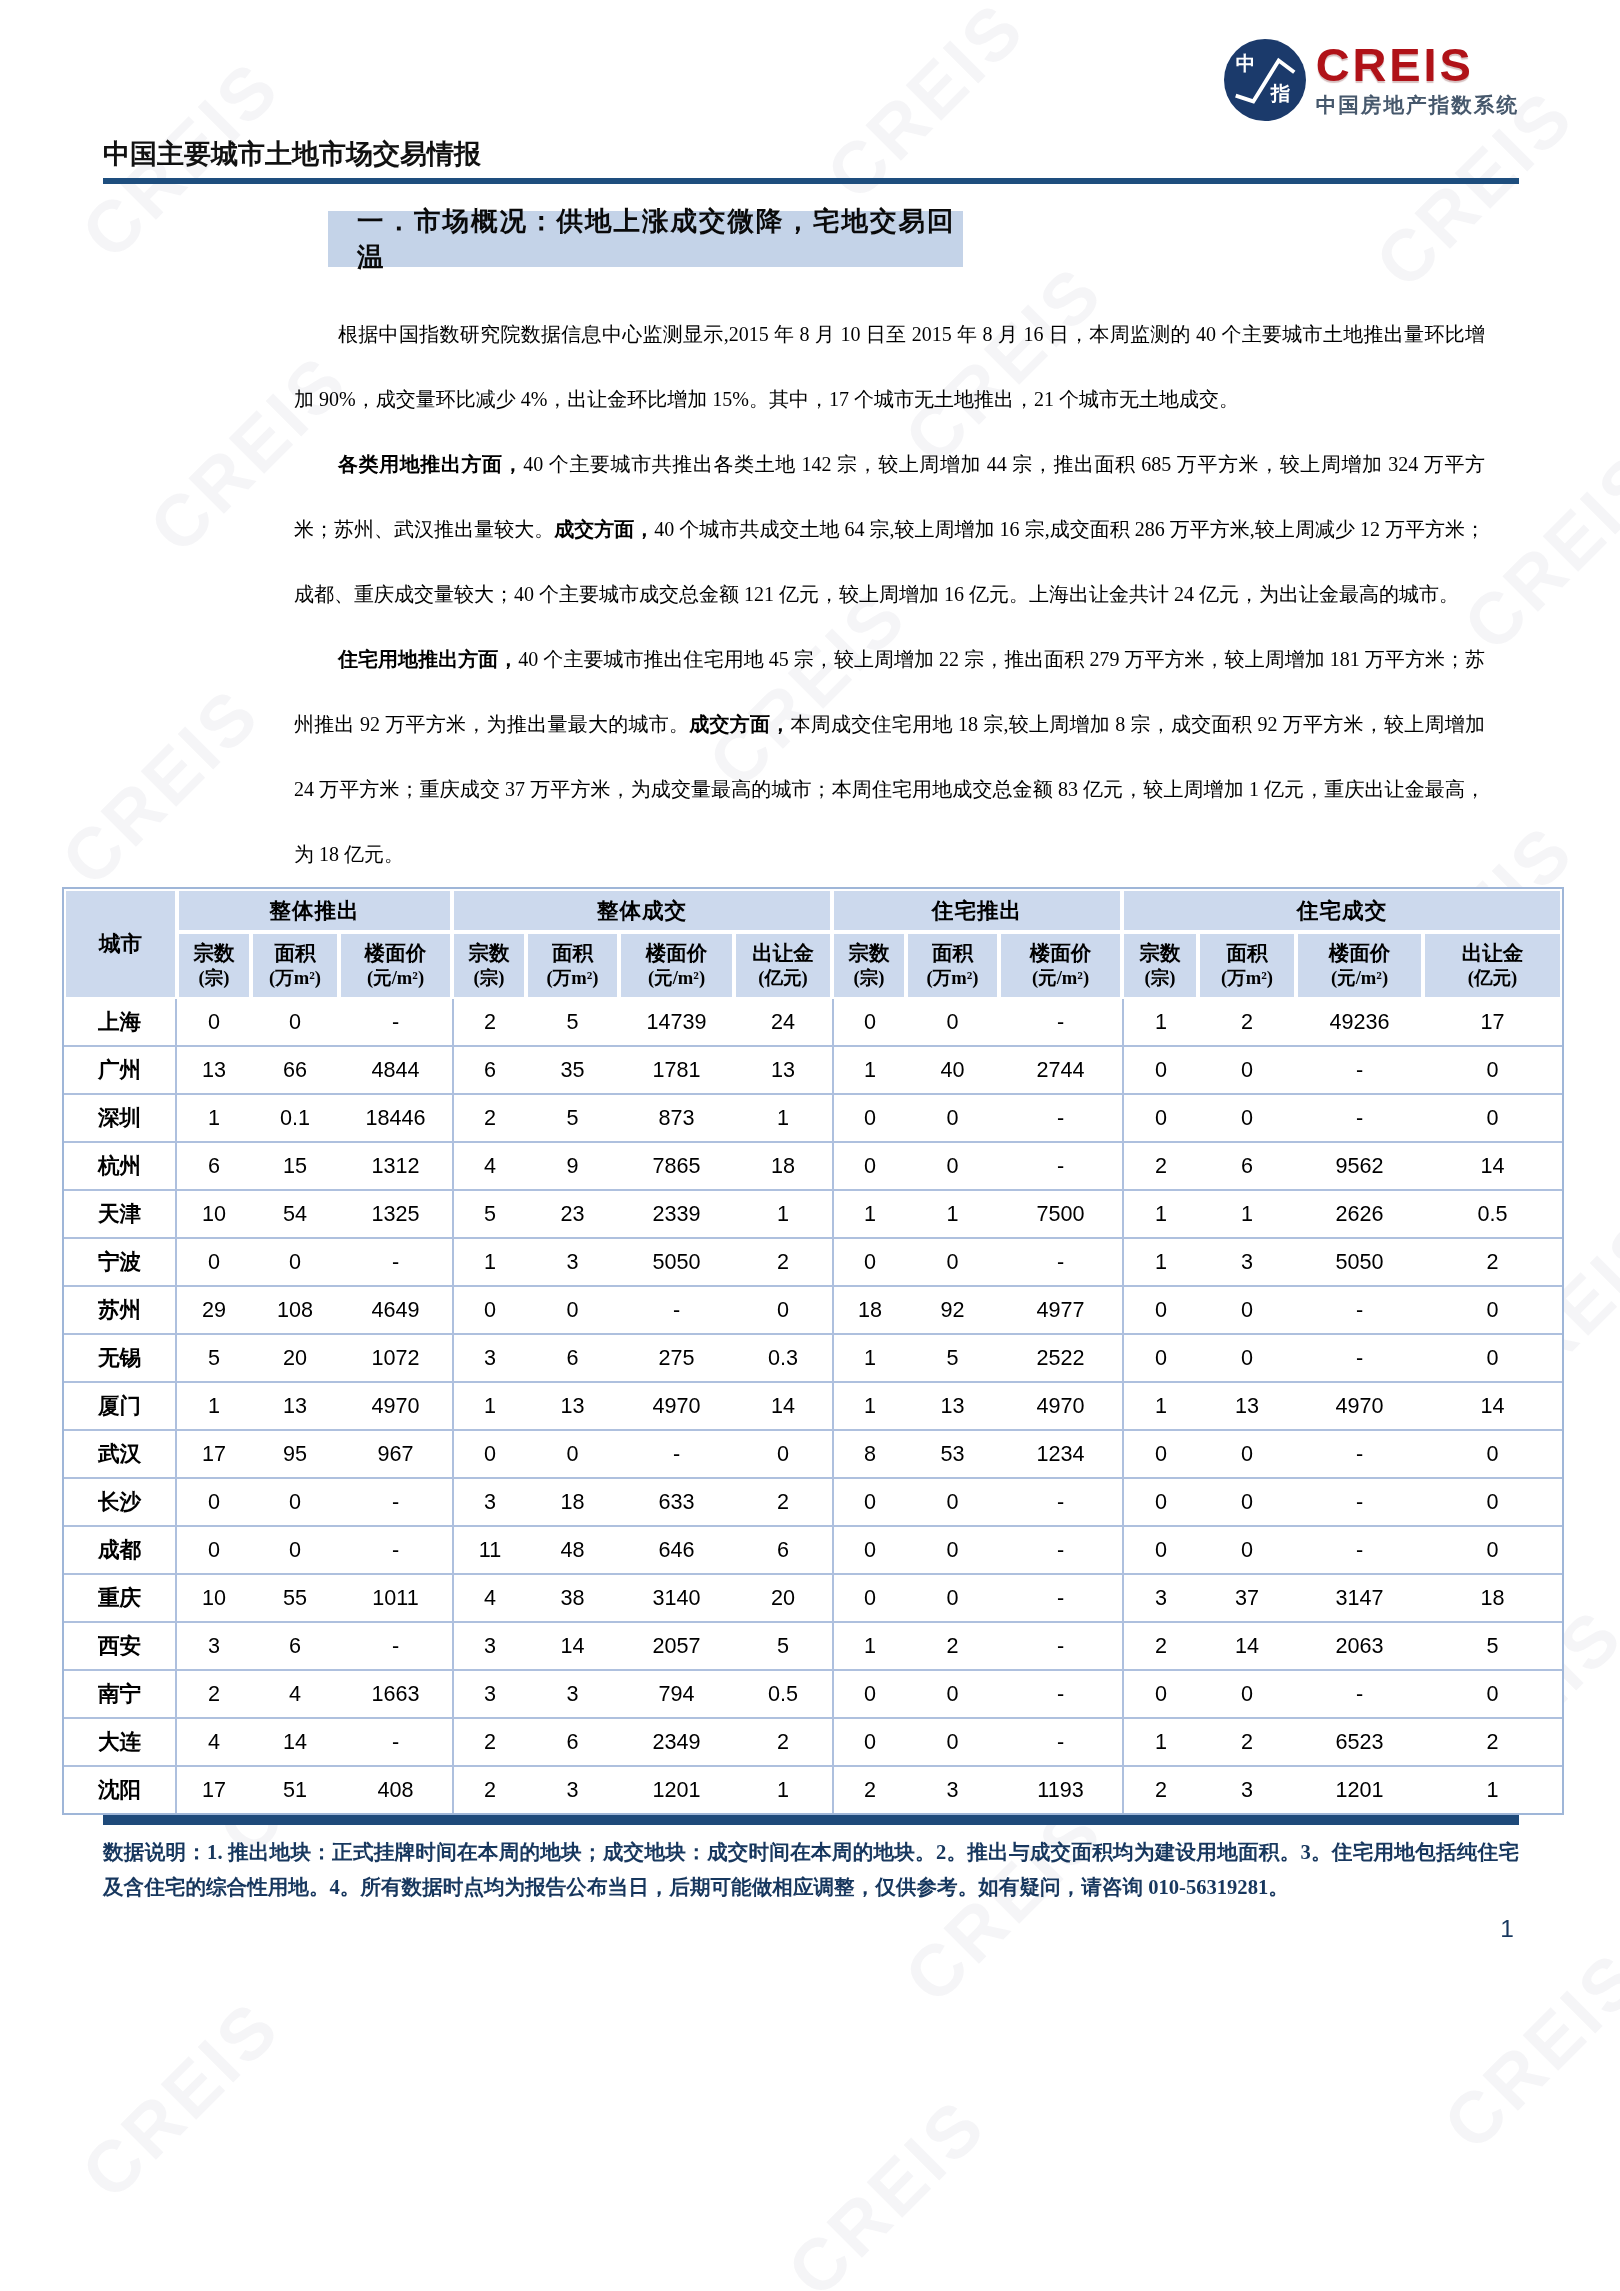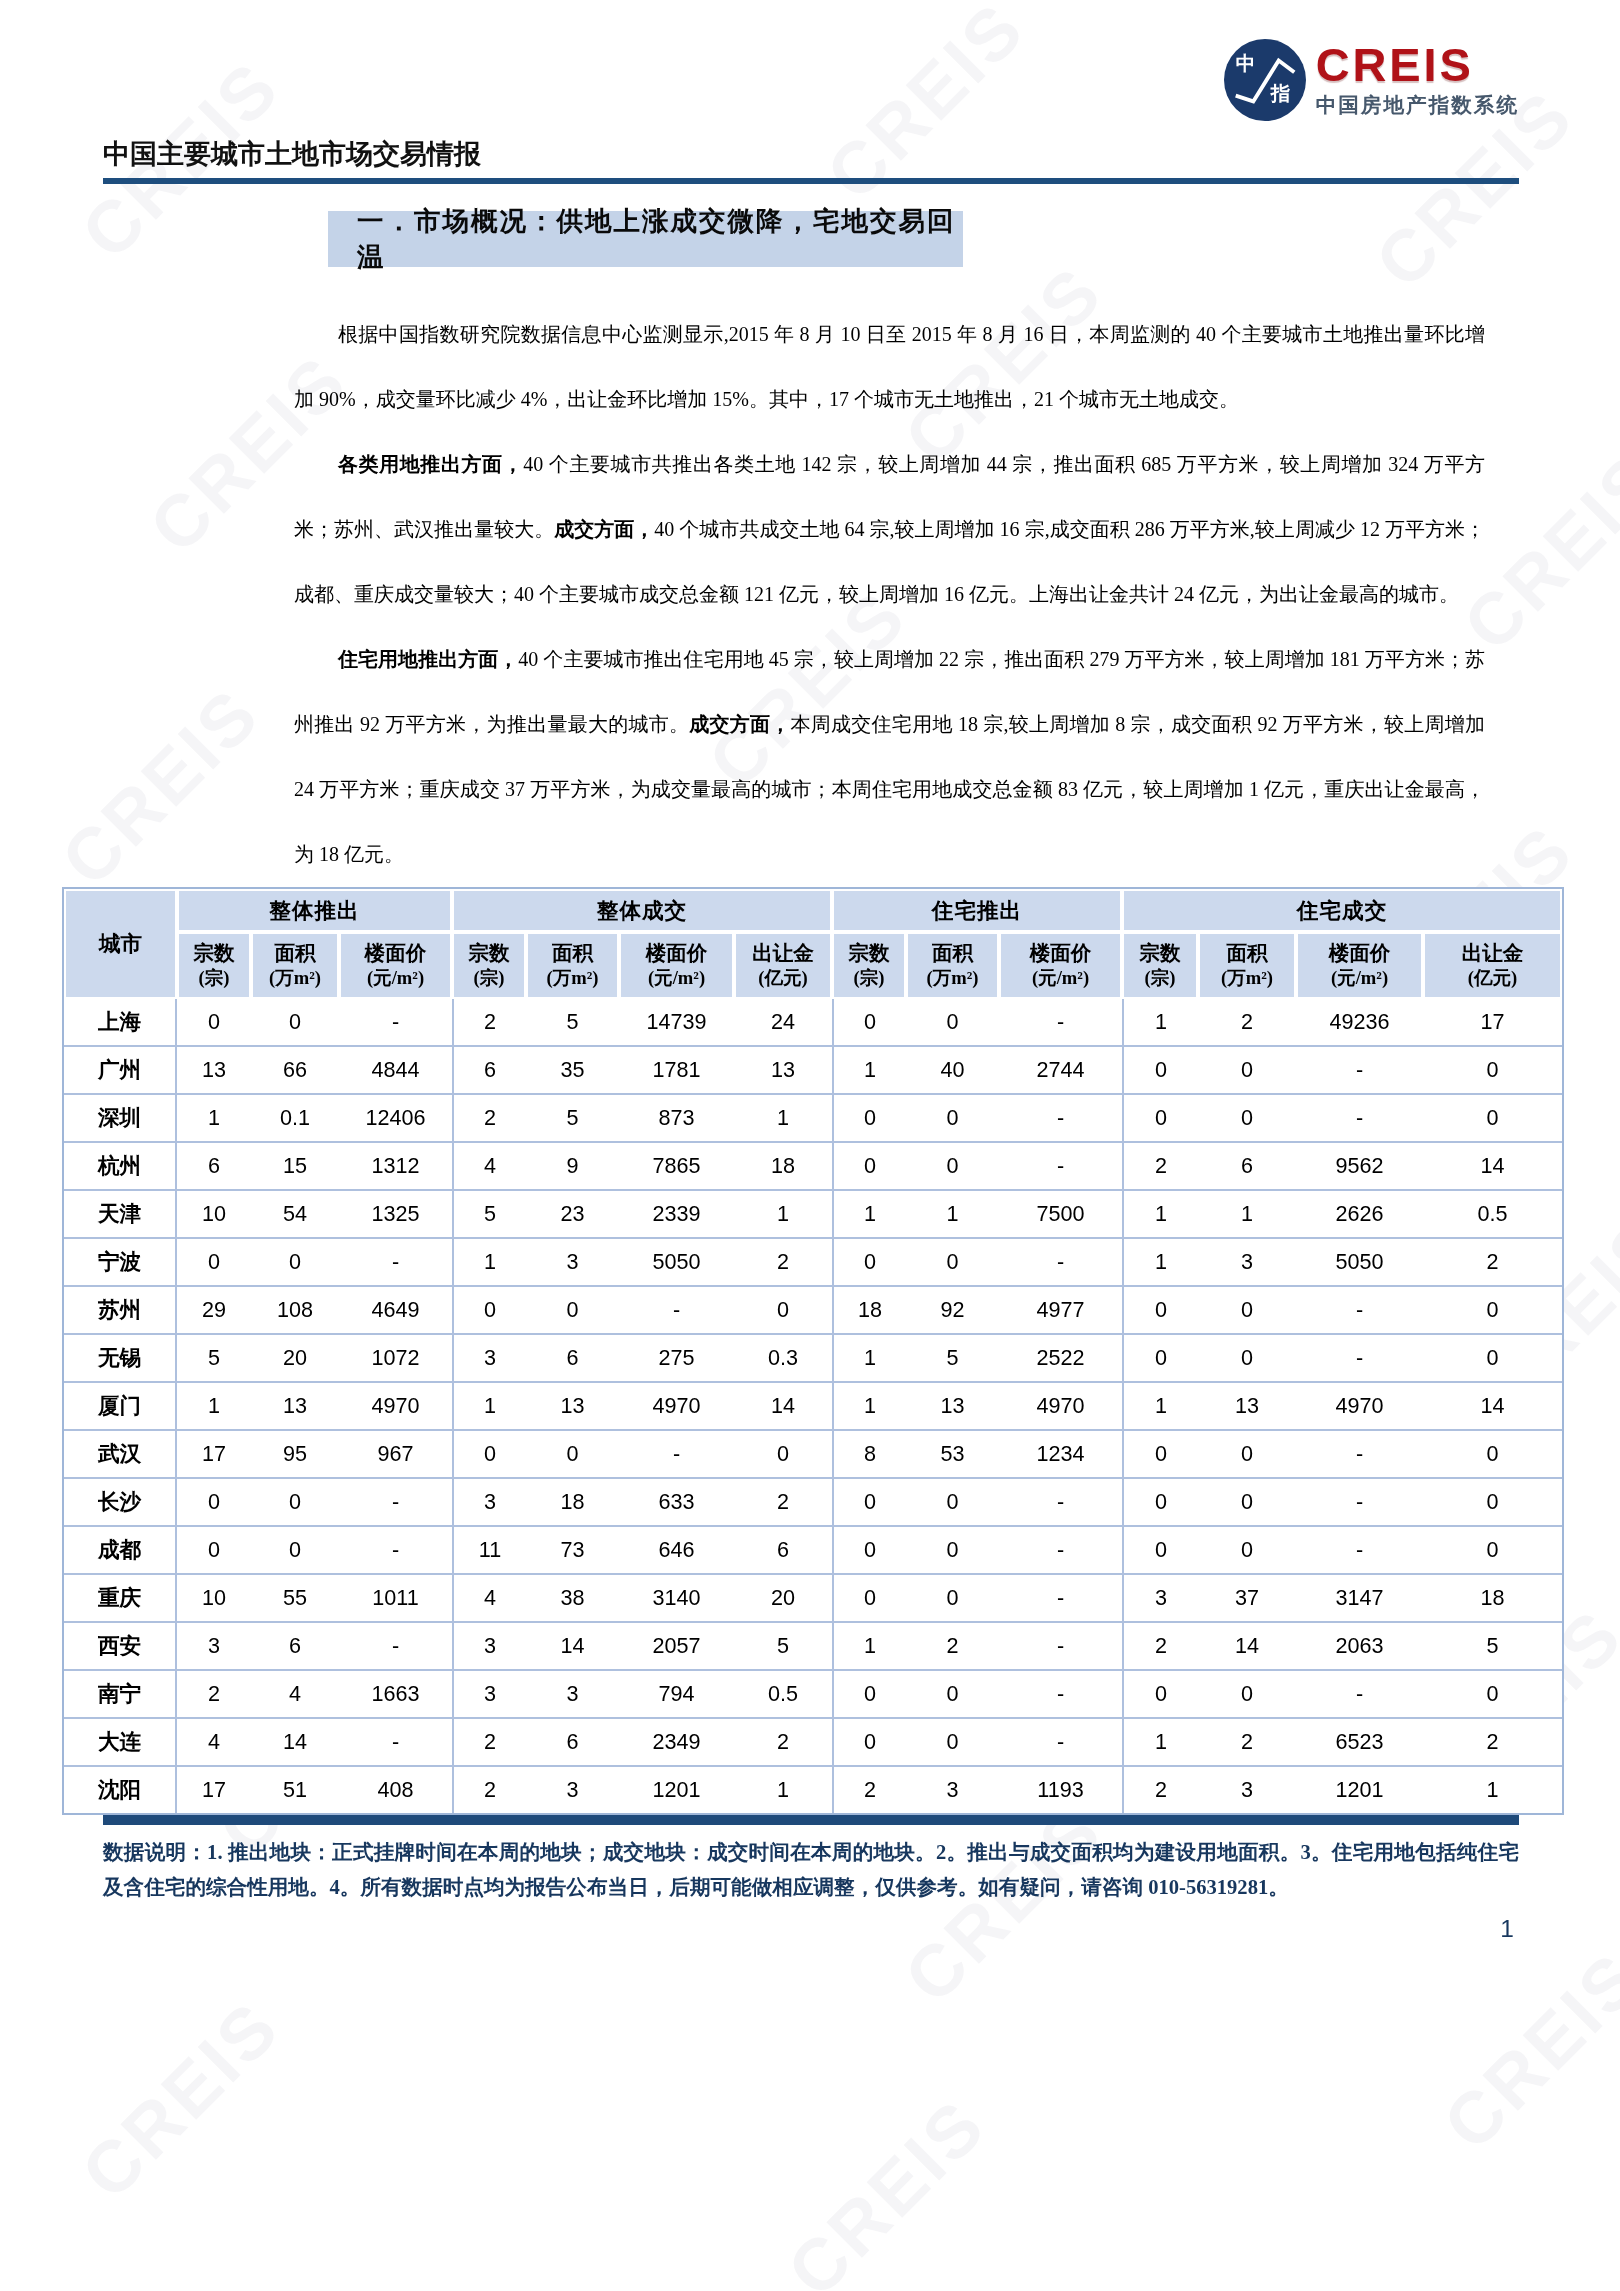--- a/index.html
+++ b/index.html
@@ -291,21 +291,21 @@
           <td class="val-cell">2744</td>
           <td class="val-cell gs">0</td>
           <td class="val-cell">0</td>
           <td class="val-cell">-</td>
           <td class="val-cell">0</td>
         </tr>
         <tr>
           <td class="city-cell">深圳</td>
           <td class="val-cell">1</td>
           <td class="val-cell">0.1</td>
-          <td class="val-cell">12406</td>
+          <td class="val-cell">18446</td>
           <td class="val-cell gs">2</td>
           <td class="val-cell">5</td>
           <td class="val-cell">873</td>
           <td class="val-cell">1</td>
           <td class="val-cell gs">0</td>
           <td class="val-cell">0</td>
           <td class="val-cell">-</td>
           <td class="val-cell gs">0</td>
           <td class="val-cell">0</td>
           <td class="val-cell">-</td>
@@ -446,21 +446,21 @@
           <td class="val-cell">0</td>
           <td class="val-cell">-</td>
           <td class="val-cell">0</td>
         </tr>
         <tr>
           <td class="city-cell">成都</td>
           <td class="val-cell">0</td>
           <td class="val-cell">0</td>
           <td class="val-cell">-</td>
           <td class="val-cell gs">11</td>
-          <td class="val-cell">73</td>
+          <td class="val-cell">48</td>
           <td class="val-cell">646</td>
           <td class="val-cell">6</td>
           <td class="val-cell gs">0</td>
           <td class="val-cell">0</td>
           <td class="val-cell">-</td>
           <td class="val-cell gs">0</td>
           <td class="val-cell">0</td>
           <td class="val-cell">-</td>
           <td class="val-cell">0</td>
         </tr>

